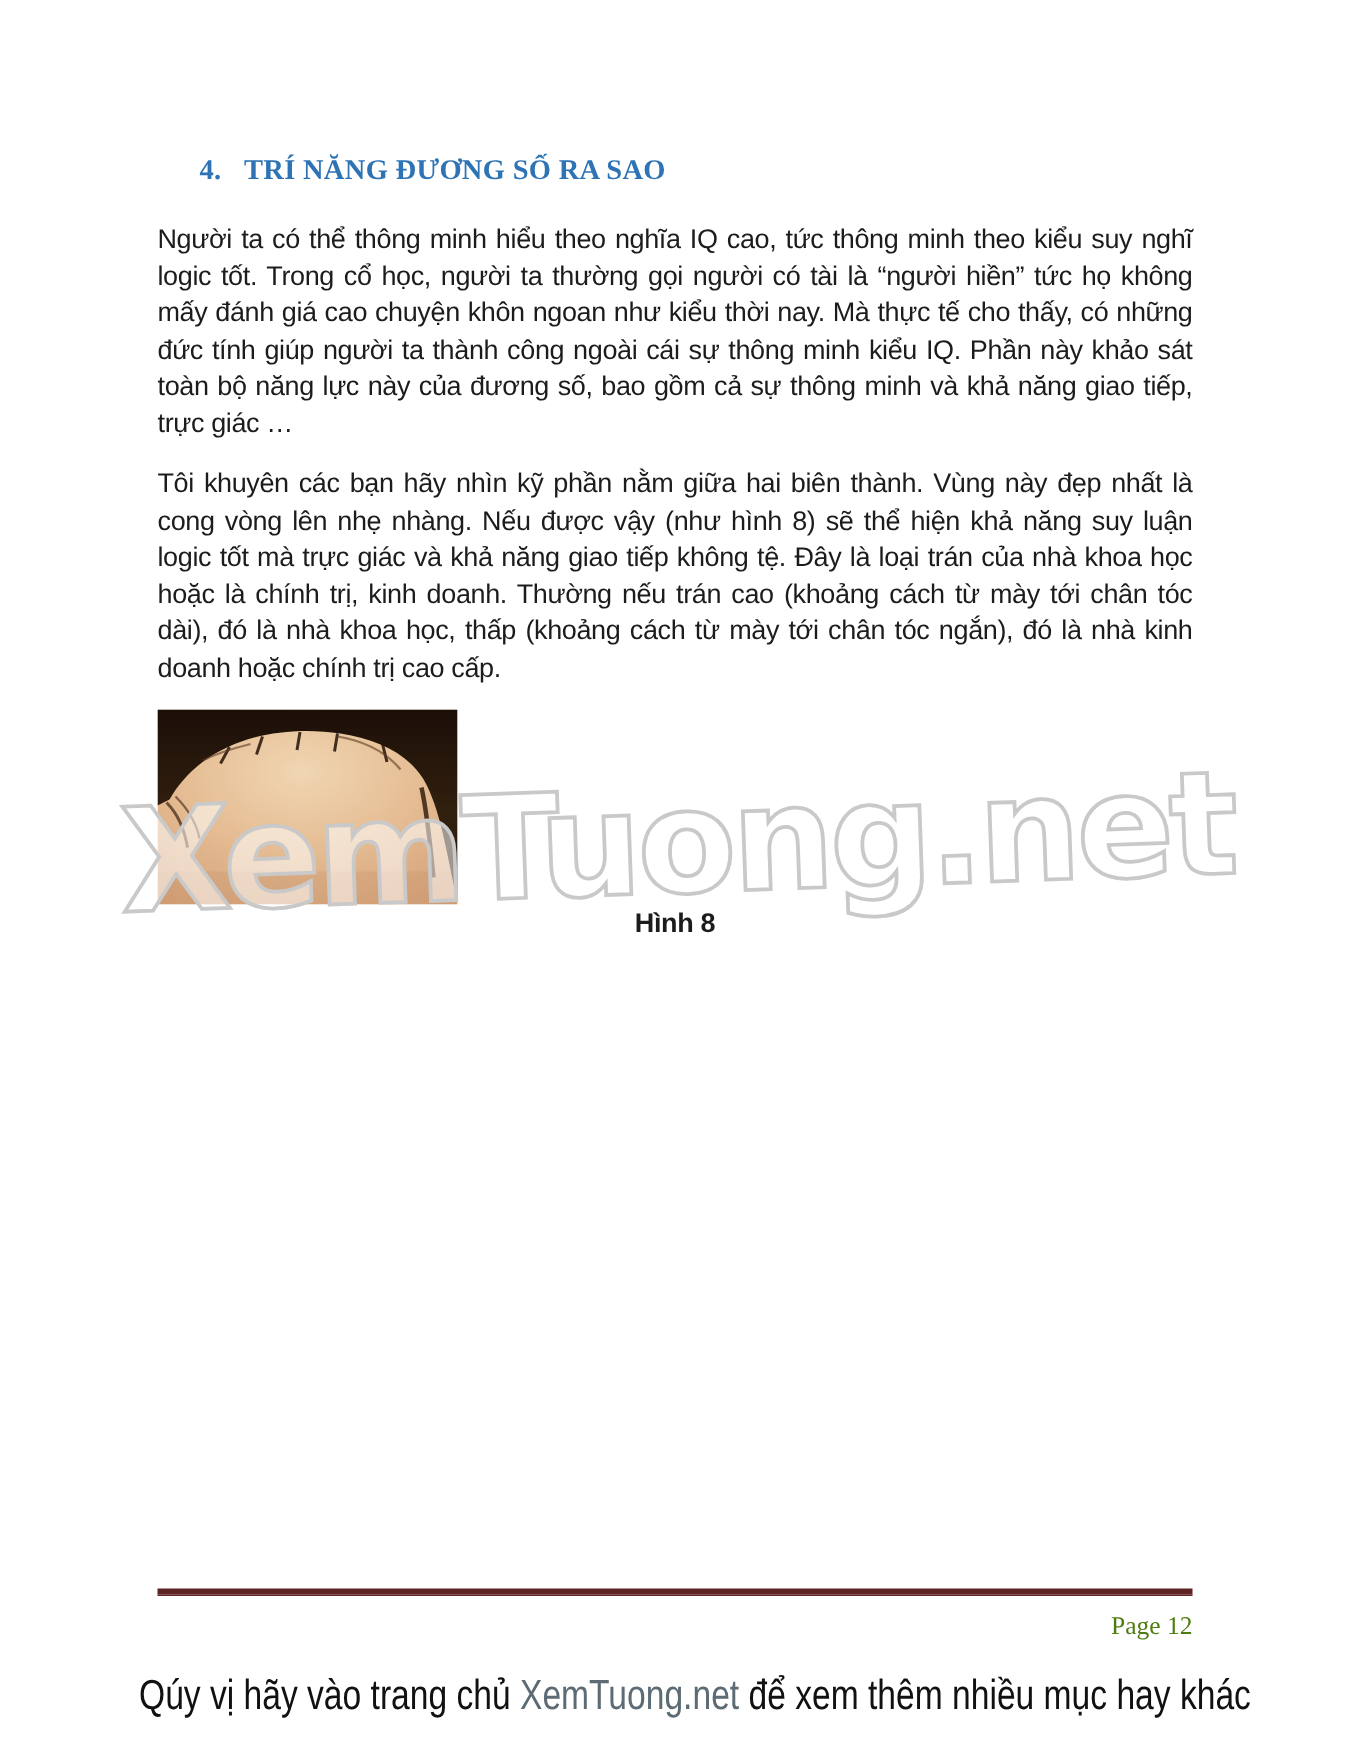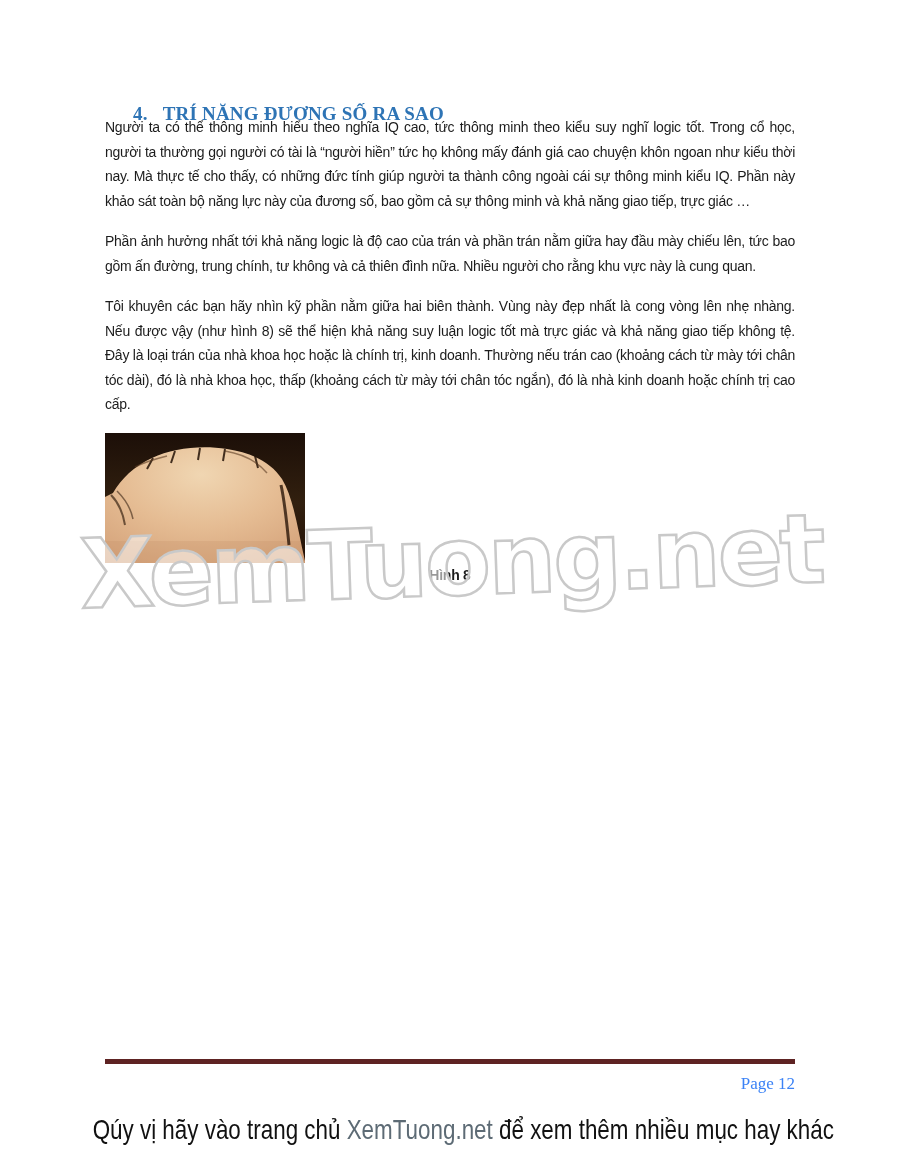--- a/index.html
+++ b/index.html
@@ -19,24 +19,24 @@
     left: 133px;
     display: flex;
     gap: 15px;
     font-family: "Liberation Serif", serif;
     font-weight: bold;
     font-size: 19px;
     letter-spacing: 0.2px;
   }
   .content {
     position: absolute;
-    top: 115px;
+    top: 147px;
     left: 105px;
     width: 690px;
-    font-size: 14px;
+    font-size: 18px;
     letter-spacing: -0.25px;
     line-height: 24.5px;
     text-align: justify;
   }
   .content p { margin: 0 0 16px 0; }
   .figure {
     width: 200px;
     height: 130px;
     display: block;
     margin: 0;
@@ -73,21 +73,21 @@
     border-bottom: 1px solid #5e2323;
   }
   .page-number {
     position: absolute;
     top: 1074px;
     left: 105px;
     width: 690px;
     text-align: right;
     font-family: "Liberation Serif", serif;
     font-size: 17px;
-    color: #3b82f6;
+    color: #4d7c0f;
   }
   .banner {
     position: absolute;
     top: 1114px;
     left: 0;
     width: 900px;
     text-align: center;
     font-size: 28px;
     color: #111111;
     white-space: nowrap;
@@ -103,21 +103,20 @@
 
 <div class="page">
 
   <div class="heading" style="color:#2E74B5;">
     <span>4.</span>
     <span>TRÍ NĂNG ĐƯƠNG SỐ RA SAO</span>
   </div>
 
   <div class="content">
     <p>Người ta có thể thông minh hiểu theo nghĩa IQ cao, tức thông minh theo kiểu suy nghĩ logic tốt. Trong cổ học, người ta thường gọi người có tài là “người hiền” tức họ không mấy đánh giá cao chuyện khôn ngoan như kiểu thời nay. Mà thực tế cho thấy, có những đức tính giúp người ta thành công ngoài cái sự thông minh kiểu IQ. Phần này khảo sát toàn bộ năng lực này của đương số, bao gồm cả sự thông minh và khả năng giao tiếp, trực giác …</p>
-    <p>Phần ảnh hưởng nhất tới khả năng logic là độ cao của trán và phần trán nằm giữa hay đầu mày chiếu lên, tức bao gồm ấn đường, trung chính, tư không và cả thiên đình nữa. Nhiều người cho rằng khu vực này là cung quan.</p>
     <p>Tôi khuyên các bạn hãy nhìn kỹ phần nằm giữa hai biên thành. Vùng này đẹp nhất là cong vòng lên nhẹ nhàng. Nếu được vậy (như hình 8) sẽ thể hiện khả năng suy luận logic tốt mà trực giác và khả năng giao tiếp không tệ. Đây là loại trán của nhà khoa học hoặc là chính trị, kinh doanh. Thường nếu trán cao (khoảng cách từ mày tới chân tóc dài), đó là nhà khoa học, thấp (khoảng cách từ mày tới chân tóc ngắn), đó là nhà kinh doanh hoặc chính trị cao cấp.</p>
 
     <svg class="figure" viewBox="0 0 200 130" xmlns="http://www.w3.org/2000/svg" aria-hidden="true">
       <defs>
         <radialGradient id="skin" cx="48%" cy="32%" r="90%">
           <stop offset="0%" stop-color="#f0d6b2"></stop>
           <stop offset="45%" stop-color="#e5bc93"></stop>
           <stop offset="100%" stop-color="#cf9a72"></stop>
         </radialGradient>
         <linearGradient id="hair" x1="0" y1="0" x2="0" y2="1">

